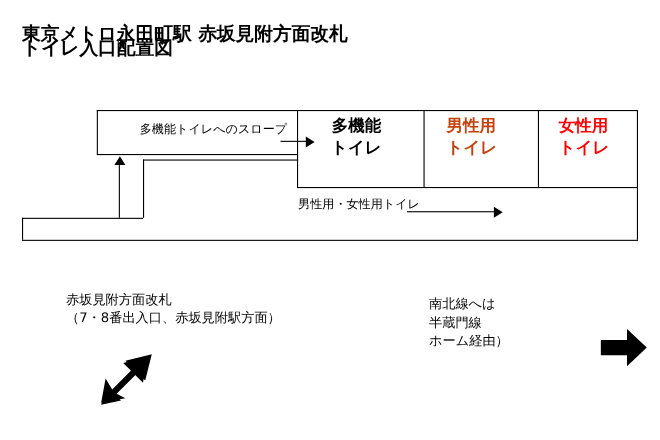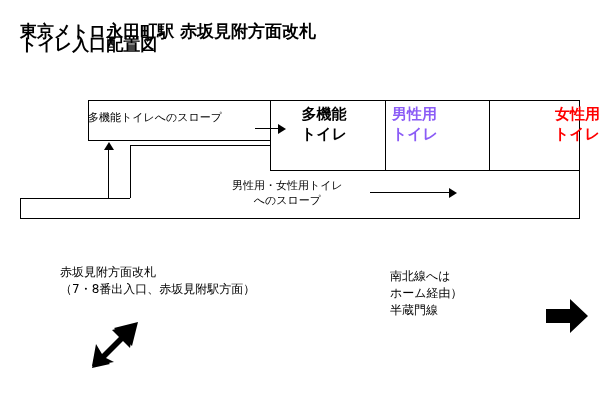--- a/index.html
+++ b/index.html
@@ -38,28 +38,29 @@
   .v1 { width: 1px; }
 
   
   .room-label {
     font-size: 15px;
     font-weight: bold;
     line-height: 20px;
     text-align: center;
     white-space: nowrap;
   }
-  .room-label.blue { color: #8b5cf6; }
+  .room-label.blue { color: #c2410c; margin-left: 14px; }
   .room-label.red  { color: #ff0000; }
 
   
   .annot {
     font-size: 11px;
     line-height: 15px;
     white-space: nowrap;
+    padding-left: 39px;
   }
 
   
   .caption {
     font-size: 12px;
     line-height: 17px;
     white-space: nowrap;
   }
   .caption.center { text-align: left; }
 
@@ -117,58 +118,57 @@
   <div class="abs room-label" style="left:276px; top:104px; width:96px;">
     <div>多機能</div>
     <div>トイレ</div>
   </div>
 
   <div class="abs room-label blue" style="left:392px; top:104px; width:92px; text-align:left;">
     <div>男性用</div>
     <div>トイレ</div>
   </div>
 
-  <div class="abs room-label red" style="left:508px; top:104px; width:92px; text-align:right;">
+  <div class="abs room-label red" style="left:508px; top:104px; width:92px; text-align:left;">
     <div>女性用</div>
     <div>トイレ</div>
   </div>
 
   <div class="abs annot" style="left:88px; top:110px;">多機能トイレへのスロープ</div>
 
   <div class="abs ln h1" style="left:255px; top:128px; width:24px;"></div>
   <div class="abs arrow-head-right" style="left:278px; top:124px;"></div>
 
   <div class="abs ln v1" style="left:108px; top:148px; height:50px;"></div>
   <div class="abs arrow-head-up" style="left:104px; top:142px;"></div>
 
   <div class="abs annot" style="left:232px; top:178px;text-align:center;">
     <div>男性用・女性用トイレ</div>
-    <div>へのスロープ</div>
   </div>
 
   <div class="abs ln h1" style="left:370px; top:192px; width:80px;"></div>
   <div class="abs arrow-head-right" style="left:449px; top:188px;"></div>
 
   <div class="abs caption center" style="left:60px; top:264px; width:290px;">
     <div>赤坂見附方面改札</div>
     <div>（7・8番出入口、赤坂見附駅方面）</div>
   </div>
 
   <div class="abs big-arrow" style="left:90px; top:318px;">
     <svg width="52" height="52" viewBox="0 0 52 52" aria-hidden="true">
       <polygon points="48,4 24,10 31,17 12,36 6,26 2,48 24,44 16,40 35,21 42,28" fill="#000000"></polygon>
       <polygon points="46,6 20,12 40,32 32,40 4,46 10,20 18,28" fill="none"></polygon>
       <path d="M44 6 L22 12 L30 20 L12 38 L6 32 L2 50 L20 46 L14 40 L32 22 L40 30 Z" fill="#000000"></path>
     </svg>
   </div>
 
   <div class="abs caption center" style="left:390px; top:268px; width:150px;">
     <div>南北線へは</div>
+    <div>半蔵門線</div>
     <div>ホーム経由）</div>
-    <div>半蔵門線</div>
   </div>
 
   <div class="abs big-arrow" style="left:546px; top:296px;">
     <svg width="44" height="40" viewBox="0 0 44 40" aria-hidden="true">
       <polygon points="0,13 24,13 24,3 42,20 24,37 24,27 0,27" fill="#000000"></polygon>
     </svg>
   </div>
 
 </div>
 

